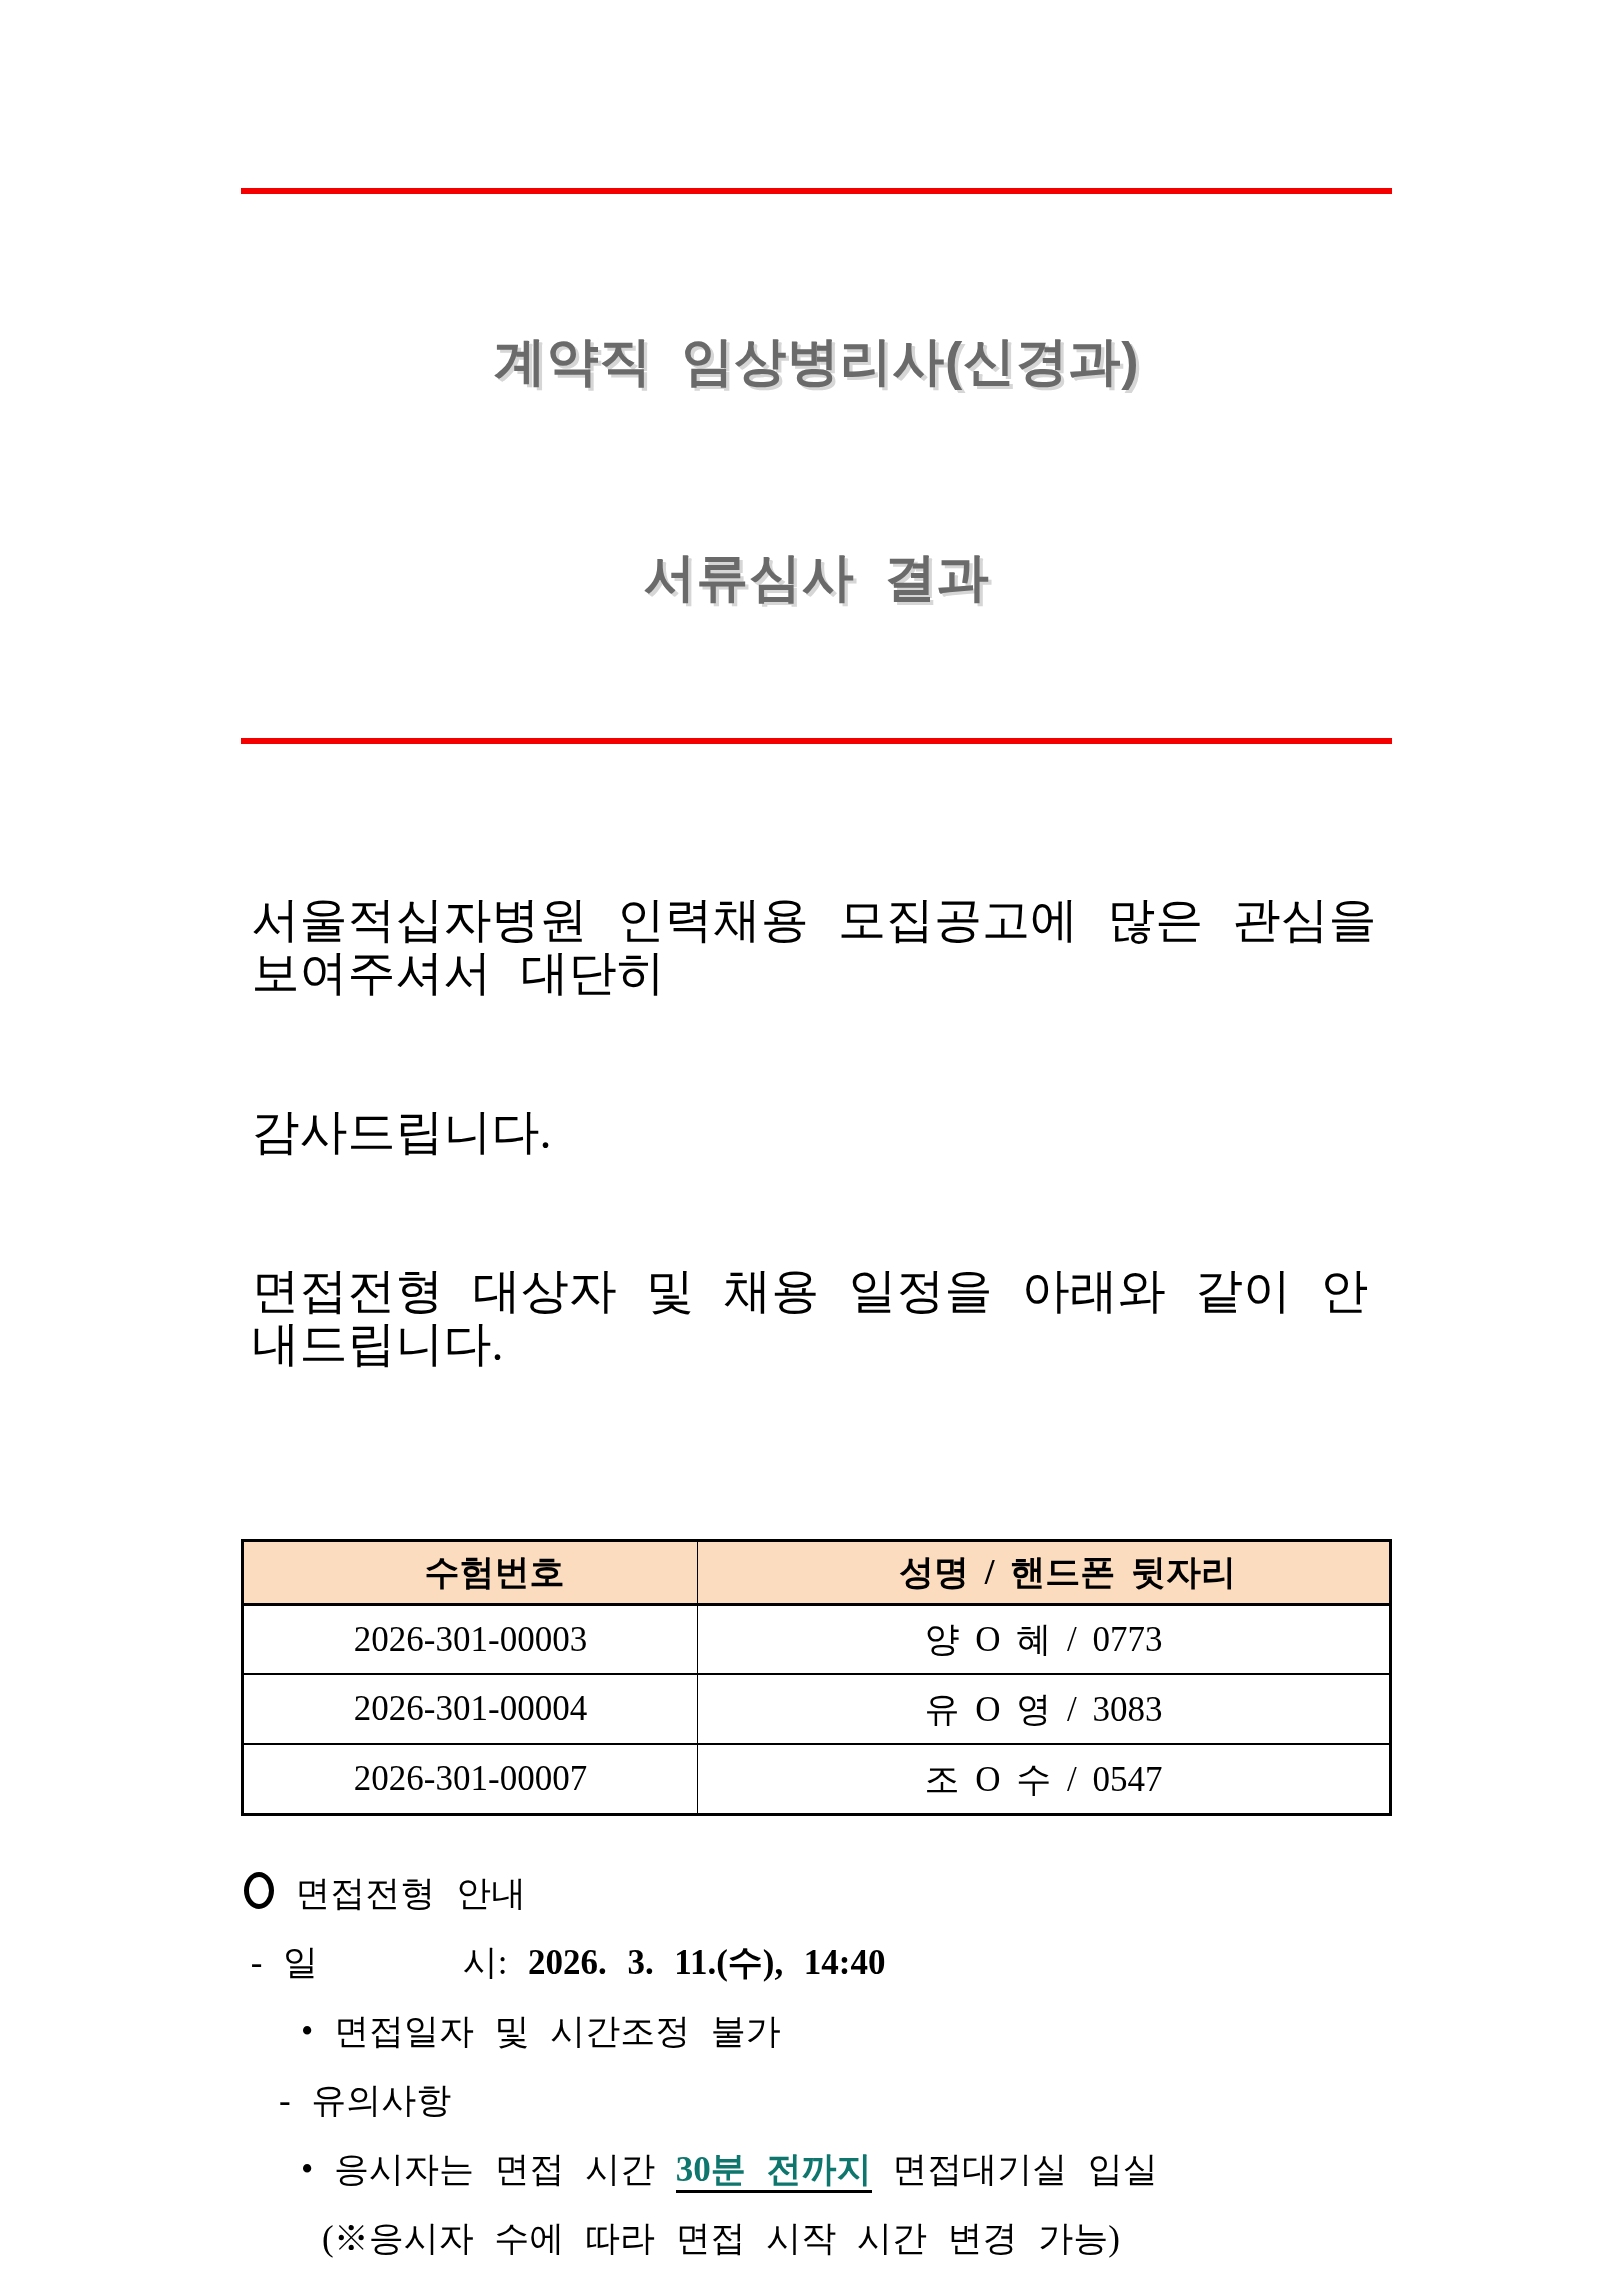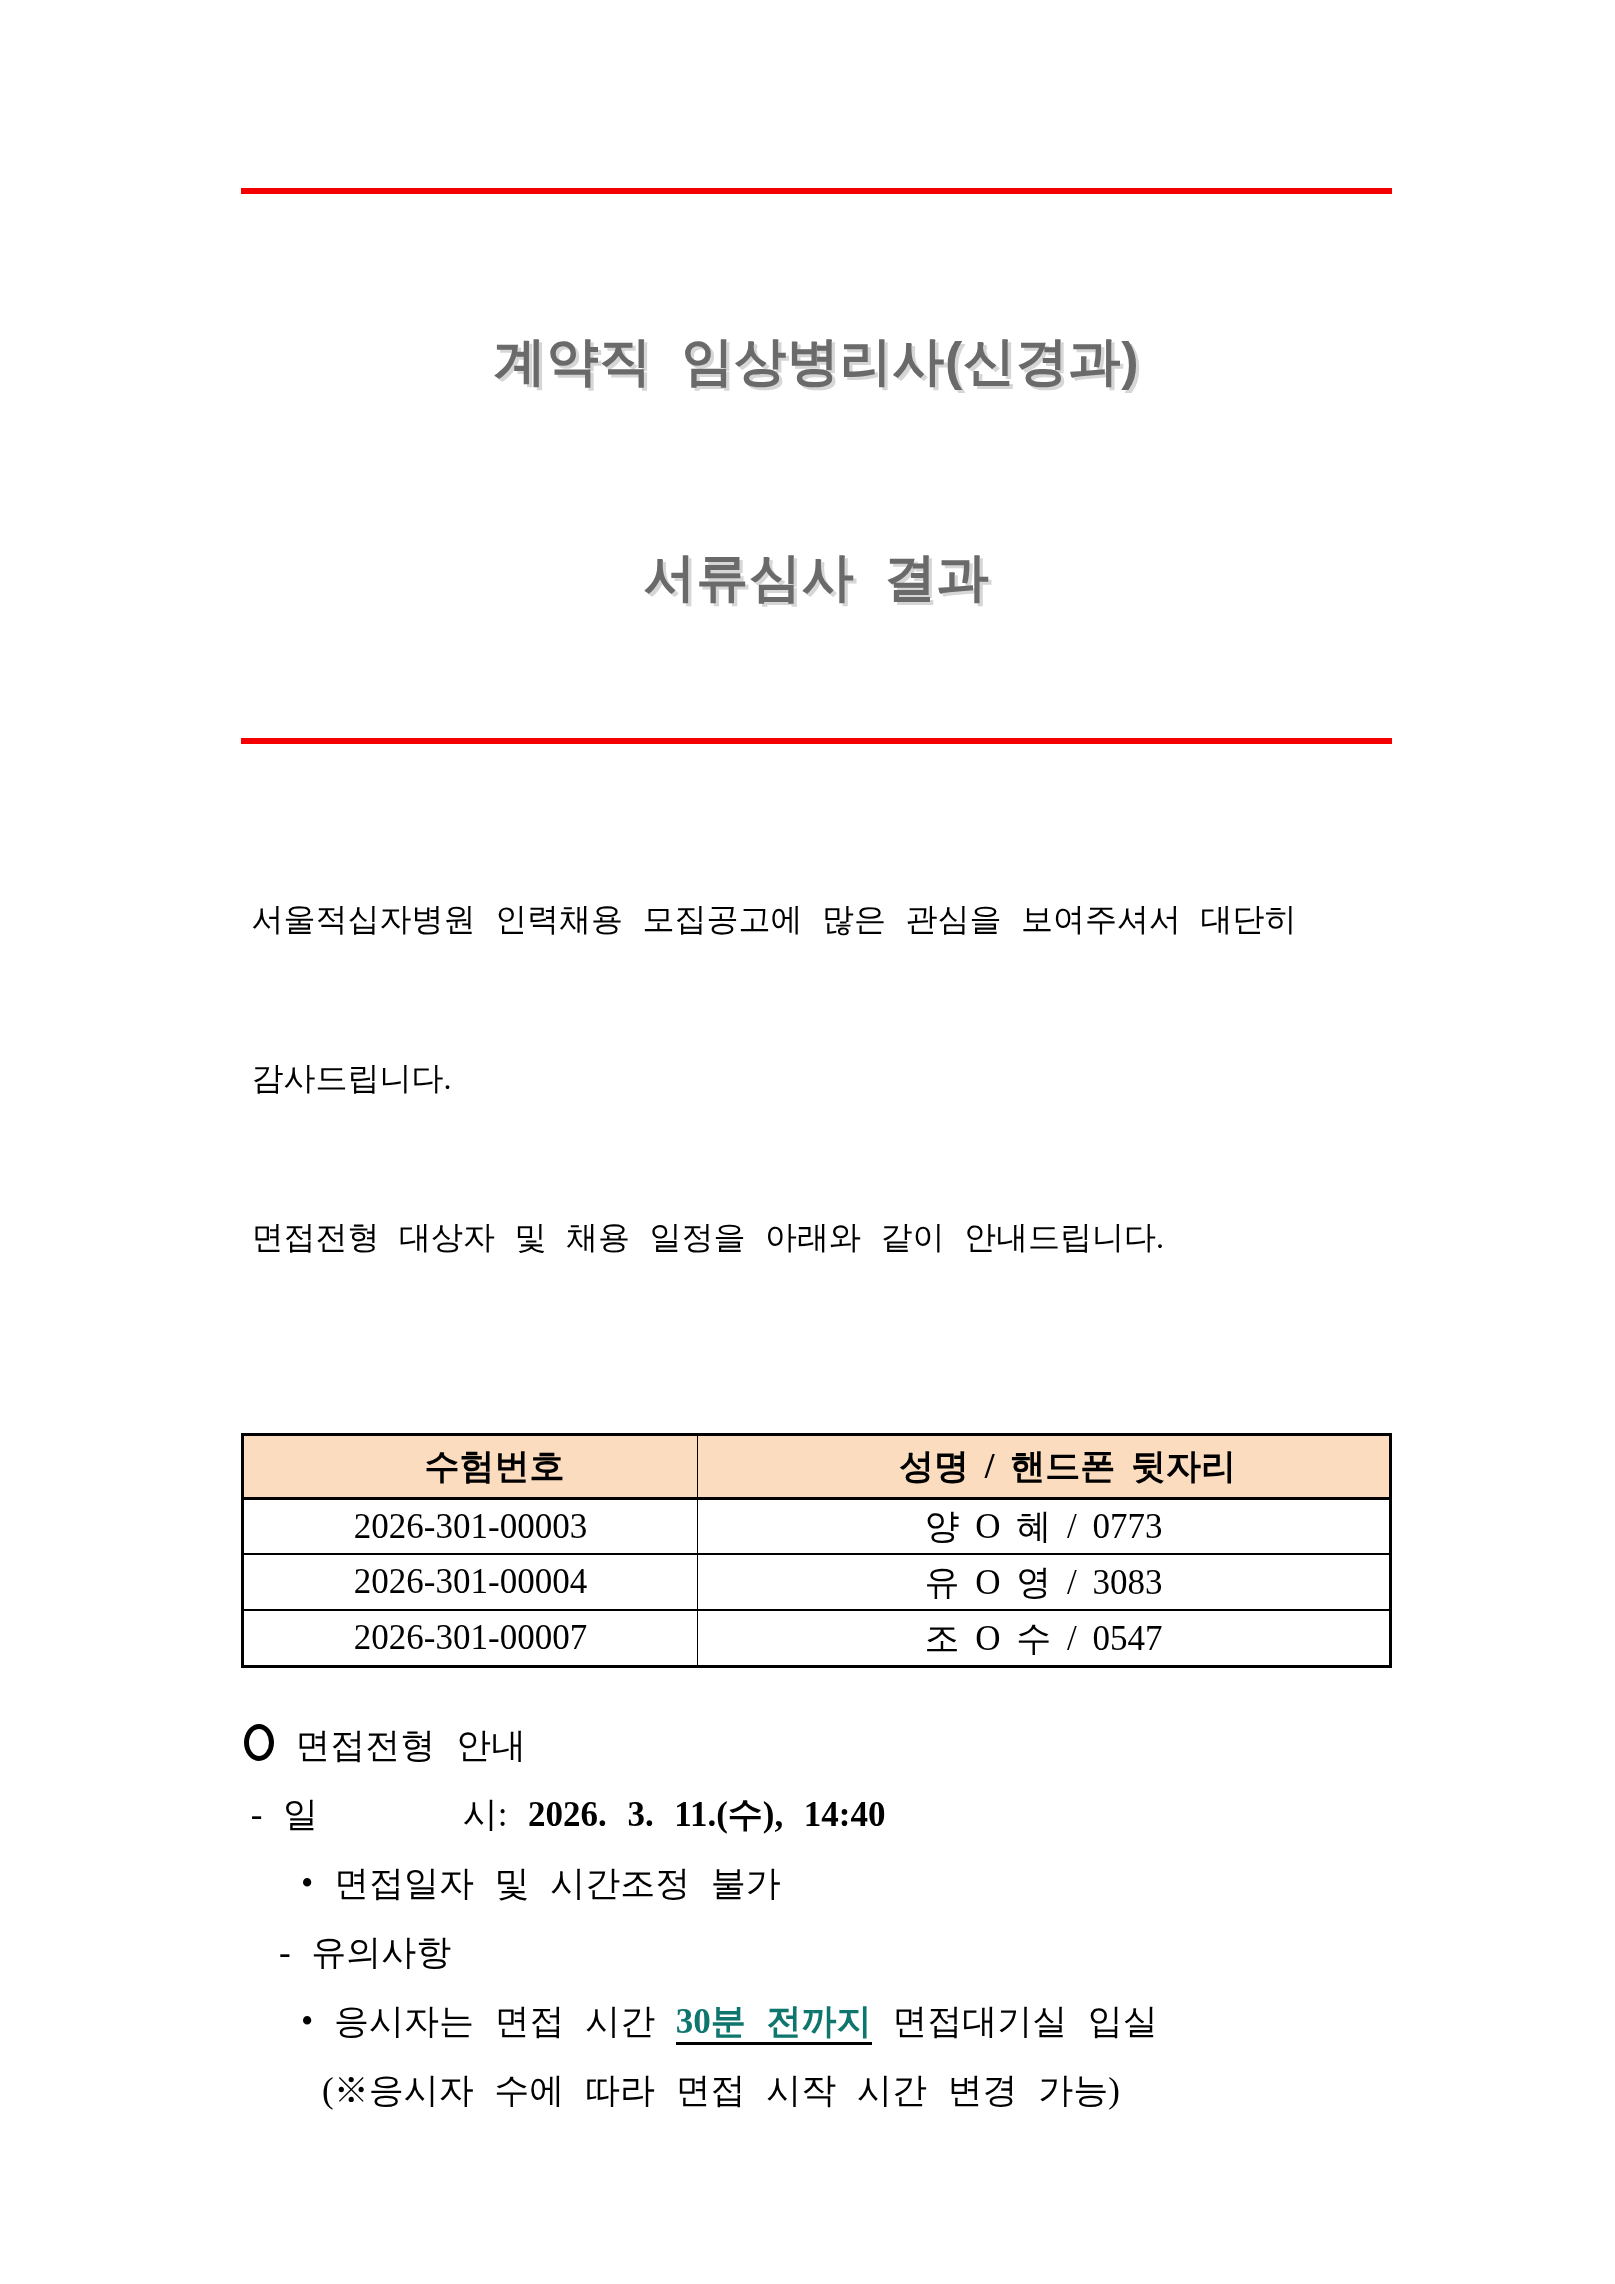--- a/index.html
+++ b/index.html
@@ -30,21 +30,21 @@
     text-shadow: 3.3px 3.3px 0 #d6d6d6;
     white-space: pre-wrap;
   }
   .doc-title .t1 { margin-top: 10.4px; }
   .doc-title .t2 { margin-top: 27px; }
 
   
   .intro {
     margin-top: 43px;
     padding-left: 10.4px;
-    font-size: 32px;
+    font-size: 48px;
     line-height: 53px;
     word-spacing: 0.36em;
     white-space: pre-wrap;
   }
   .intro p { margin: 0; }
 
   
   table.applicants {
     margin-top: 63px;
     width: 100%;
@@ -56,21 +56,21 @@
   table.applicants th, table.applicants td {
     border: 2.6px solid #000000;
     border-left-width: 1.3px; border-right-width: 1.3px;
     text-align: center; vertical-align: middle;
     padding: 0;
     white-space: pre-wrap;
     word-spacing: 0.2em;
   }
   table.applicants { border: 3.9px solid #000000; }
   table.applicants th { height: 64px; background: #fbdcbe; font-weight: bold; border-bottom-width: 3.3px; padding-left: 48px; }
-  table.applicants td { height: 56px; font-weight: normal; }
+  table.applicants td { height: 70px; font-weight: normal; }
 
   
   .line {
     margin: 29px 0 0 0;
     font-size: 35px;
     line-height: 40px;
     word-spacing: 0.34em;
     white-space: pre-wrap;
   }
   .first-after-table { margin-top: 56px; }

